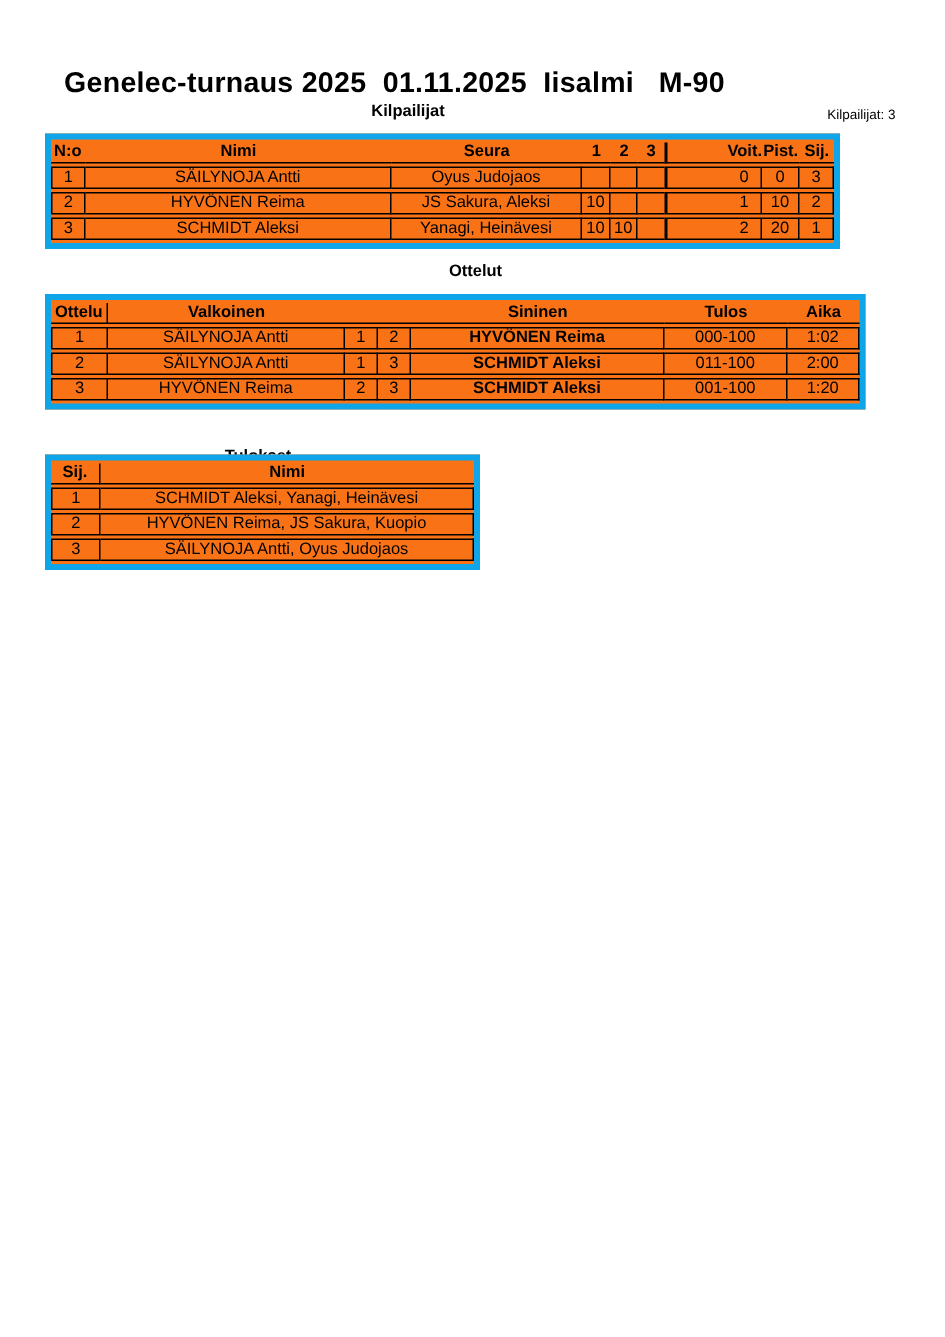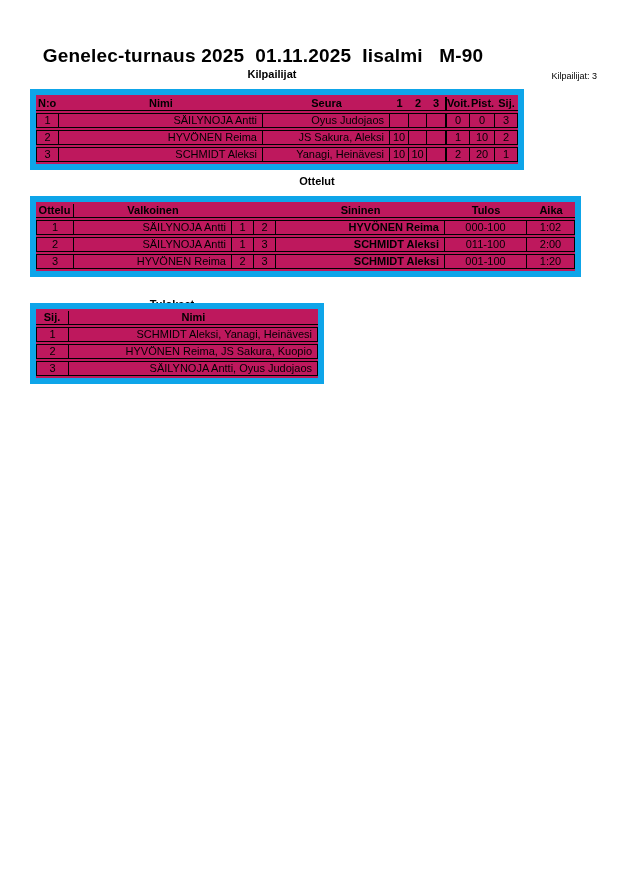--- a/index.html
+++ b/index.html
@@ -14,40 +14,40 @@
   .sec-heading {
     position:absolute; font-size:11px; font-weight:700; transform:translateX(-50%);
     white-space:nowrap;
   }
   #h-kilpailijat { left:236px; top:68px;margin-left:36px; }
   #h-ottelut    { left:301px; top:175px;margin-left:16px; }
   #h-tulokset   { left:172px; top:298px; }
   .count-label { position:absolute; font-size:9px; top:71px; right:33px; }
 
   table {
-    position:absolute; border:6px solid #0ea5e9; border-collapse:separate;
-    border-spacing:0 2px; table-layout:fixed; font-size:11px; background:#be185d;
+    position:absolute; border:4px solid #0ea5e9; border-collapse:separate;
+    border-spacing:0 2px; table-layout:fixed; font-size:11px; background:#f97316;
   }
   #t-kilpailijat { left:30px; top:89px; }
   #t-ottelut     { left:30px; top:196px; }
   #t-tulokset    { left:30px; top:303px; }
 
   th, td {
     box-sizing:border-box; height:15px; line-height:13px; padding:0;
     overflow:hidden; white-space:nowrap; font-weight:400; text-align:center;
   }
   th { font-weight:700; border-bottom:1px solid #000; height:14px; }
   td {
     border-top:1px solid #000; border-bottom:1px solid #000;
     border-right:1px solid #000;
   }
   td:first-child { border-left:1px solid #000; }
-  .l  { text-align:right; padding:0 5px;margin-left:44px; }
+  .l  { text-align:center; padding:0 5px;margin-left:44px; }
   .hl { text-align:left; padding:0 2px; }   
-  .thick-l { border-left:2px solid #000; }  
+  .thick-l { border-left:2px solid #000;padding-left:40px; }  
   .nr { border-right:none; }                
   .hbr { border-right:1px solid #000; }     
   .bold { font-weight:700; }
 </style>
 </head>
 <body>
 
 <div class="page-title">Genelec-turnaus 2025  01.11.2025  Iisalmi   M-90</div>
 
 <div class="sec-heading" id="h-kilpailijat">Kilpailijat</div>

